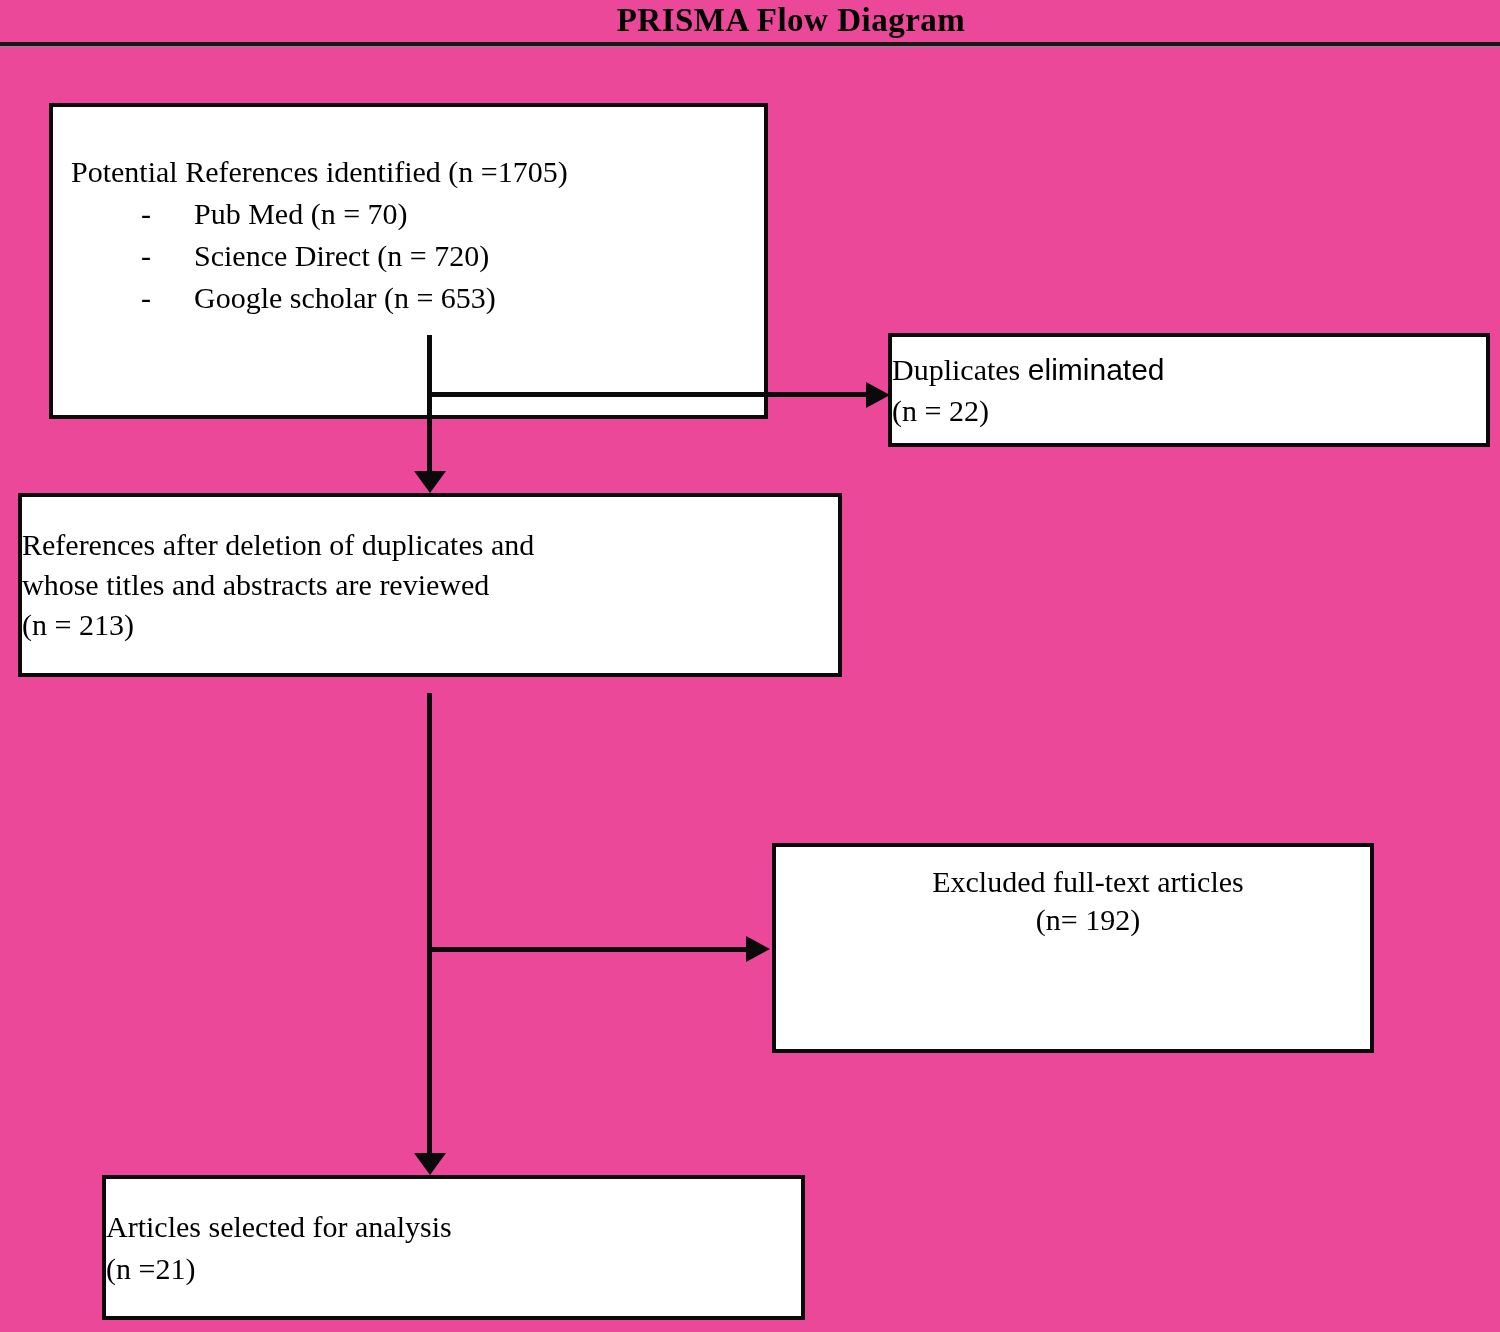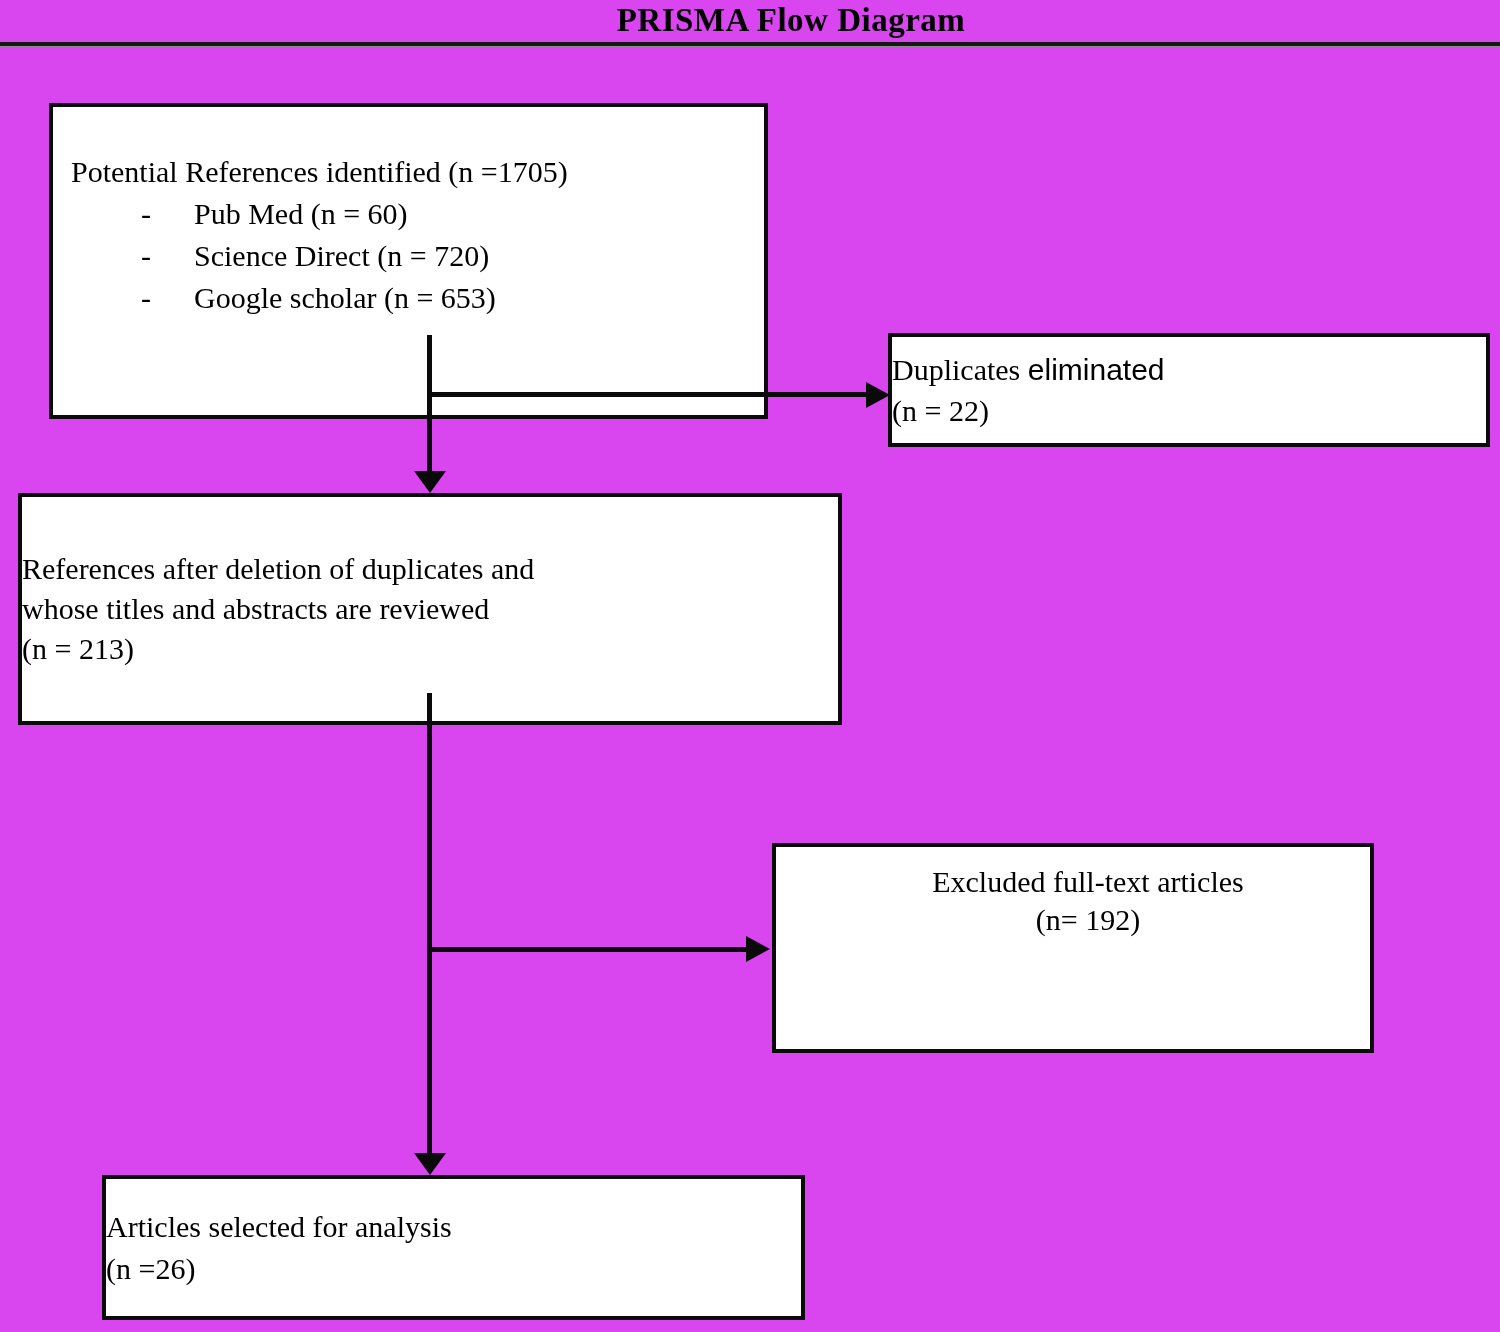--- a/index.html
+++ b/index.html
@@ -1,20 +1,20 @@
 <!DOCTYPE html>
 <html><head>
 <meta charset="utf-8">
 <style>
   html, body { margin: 0; padding: 0; background: #ffffff; }
   #canvas {
     position: relative;
     width: 1500px;
     height: 1332px;
-    background: #d946ef;
+    background: #ec4899;
     font-family: "Liberation Serif", "DejaVu Serif", serif;
     color: #000000;
     overflow: hidden;
   }
 
   
   .title {
     position: absolute;
     top: 2px;
     left: 82px;
@@ -47,21 +47,21 @@
     display: flex;
     flex-direction: column;
     justify-content: center;
     align-items: flex-start;
     text-align: center;
     height: 100%;
   }
 
   #box-identification { left: 49px;  top: 103px;  width: 719px; height: 316px; }
   #box-duplicates     { left: 888px; top: 333px;  width: 602px; height: 114px; line-height: 41px; }
-  #box-screening      { left: 18px;  top: 493px;  width: 824px; height: 232px; }
+  #box-screening      { left: 18px;  top: 493px;  width: 824px; height: 184px; }
   #box-excluded       { left: 772px; top: 843px;  width: 602px; height: 210px; line-height: 38px; text-align: center; padding-top: 16px; padding-left: 30px; }
   #box-included       { left: 102px; top: 1175px; width: 703px; height: 145px; line-height: 42px; }
 
   #box-identification .content { padding: 44px 16px 0 18px; line-height: 42px; }
   #box-identification .li { padding-left: 70px; }
   #box-identification .dash { display: inline-block; width: 53px; }
 
   .sans { font-family: "Liberation Sans", "DejaVu Sans", sans-serif; }
 
   
@@ -94,21 +94,21 @@
 
 <div id="canvas">
 
   <div class="title">PRISMA Flow Diagram</div>
   <div class="title-rule"></div>
 
   <div class="fbox" id="box-identification">
     <div class="content">
       <div>Potential References identified (n =1705)</div>
       <div class="li">
-        <span class="dash">-</span><span>Pub Med (n = 60)</span>
+        <span class="dash">-</span><span>Pub Med (n = 70)</span>
       </div>
       <div class="li">
         <span class="dash">-</span><span>Science Direct (n = 720)</span>
       </div>
       <div class="li">
         <span class="dash">-</span><span>Google scholar (n = 653)</span>
       </div>
     </div>
   </div>
 
@@ -141,17 +141,17 @@
   <div class="arrow-down" id="arrowhead-included"></div>
 
   <div class="fbox" id="box-excluded">
     <div>Excluded full-text articles</div>
     <div>(n= 192)</div>
   </div>
 
   <div class="fbox" id="box-included">
     <div class="center-col">
       <div>Articles selected for analysis</div>
-      <div>(n =26)</div>
+      <div>(n =21)</div>
     </div>
   </div>
 
 </div>
 
 </body></html>

